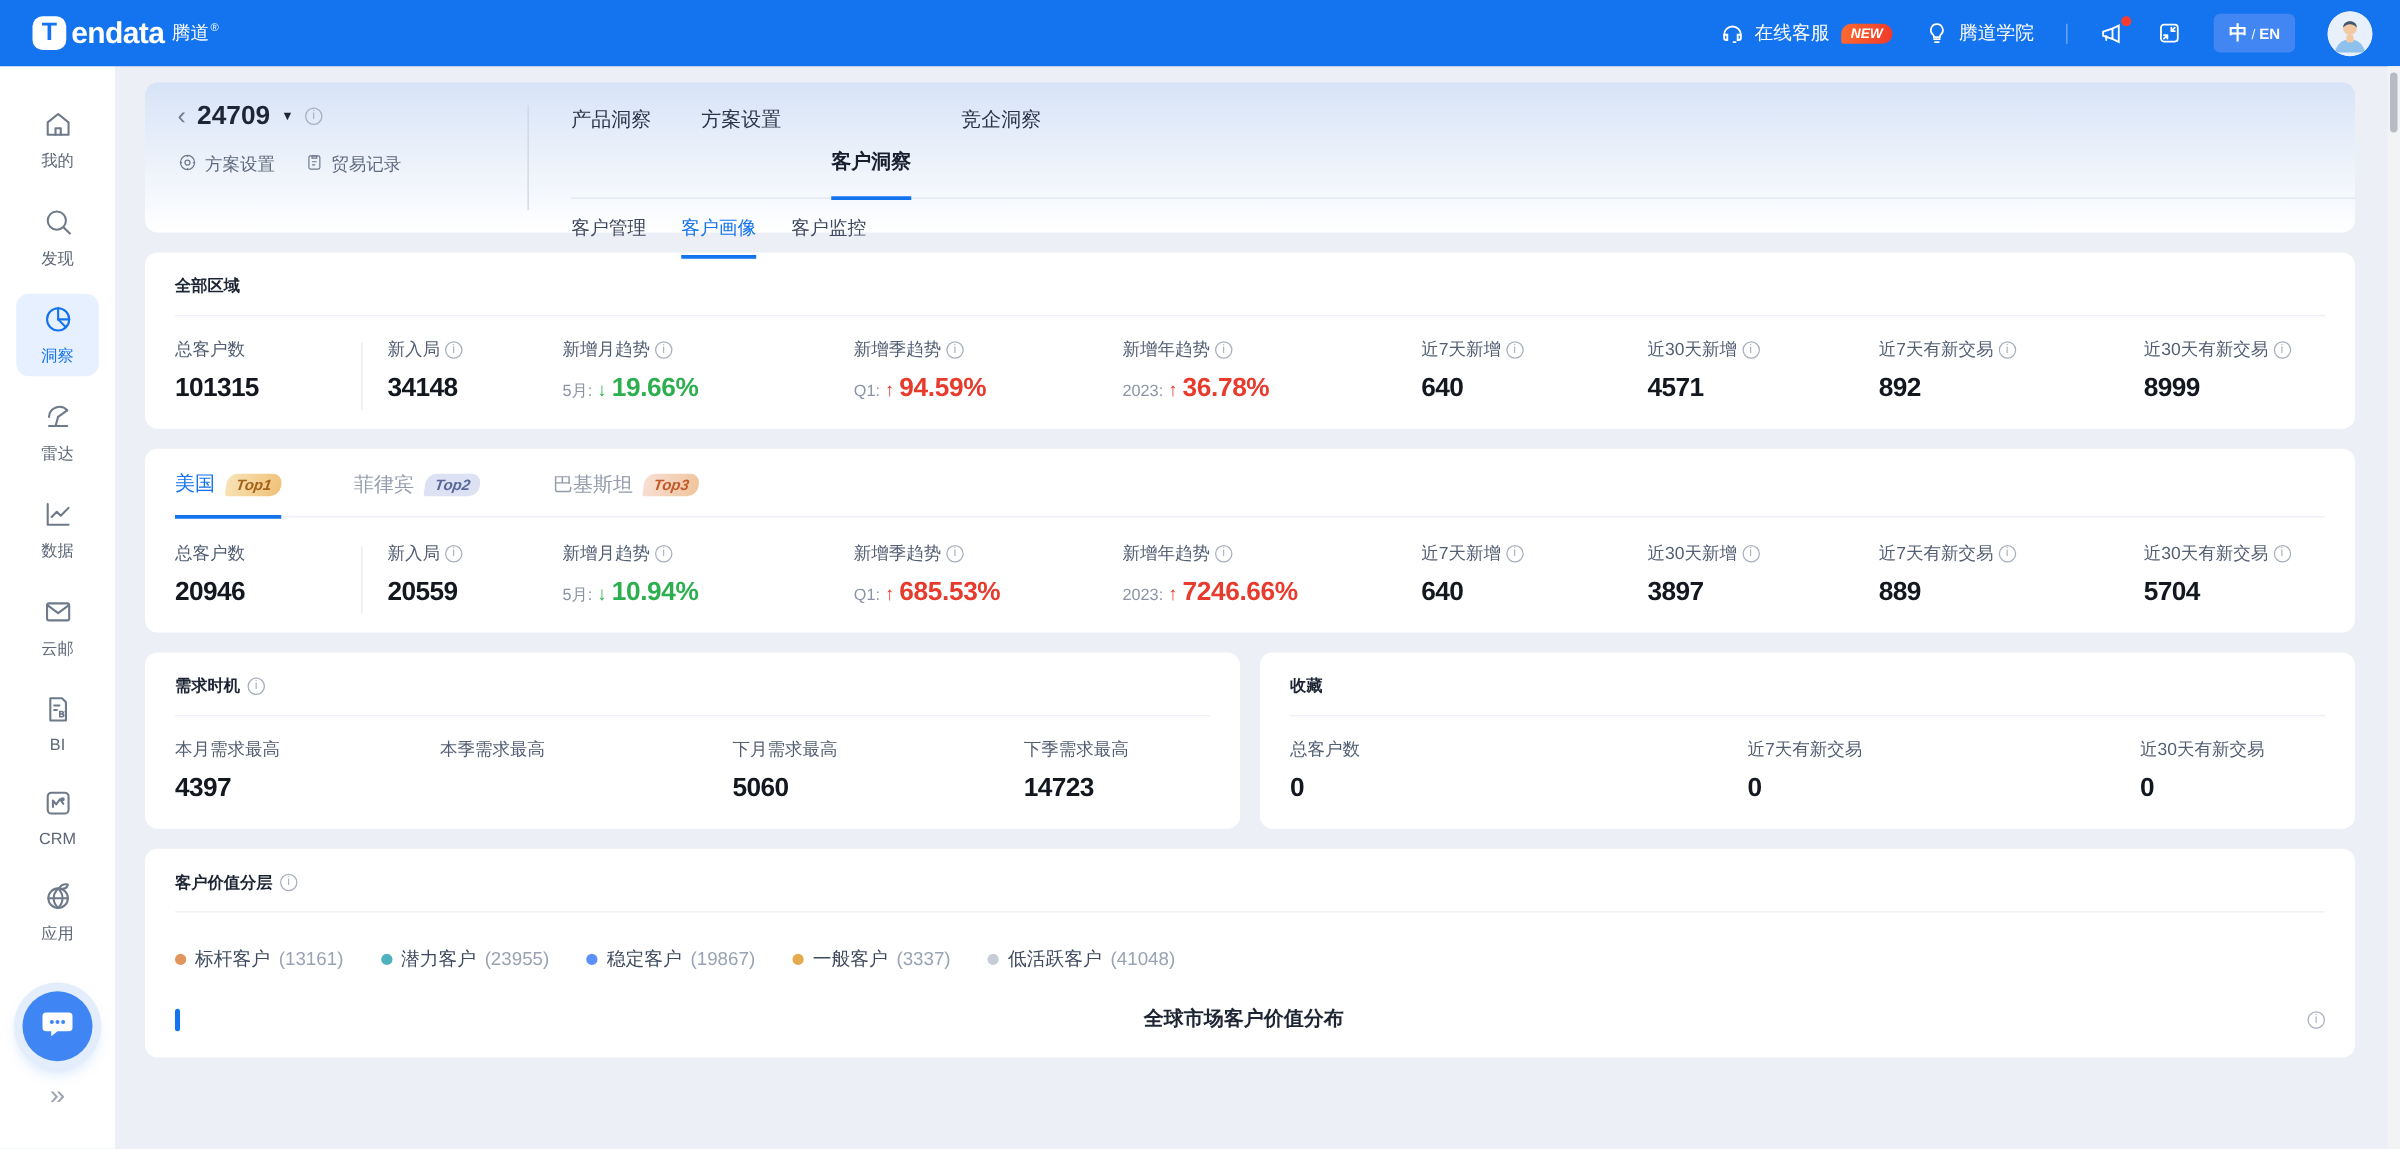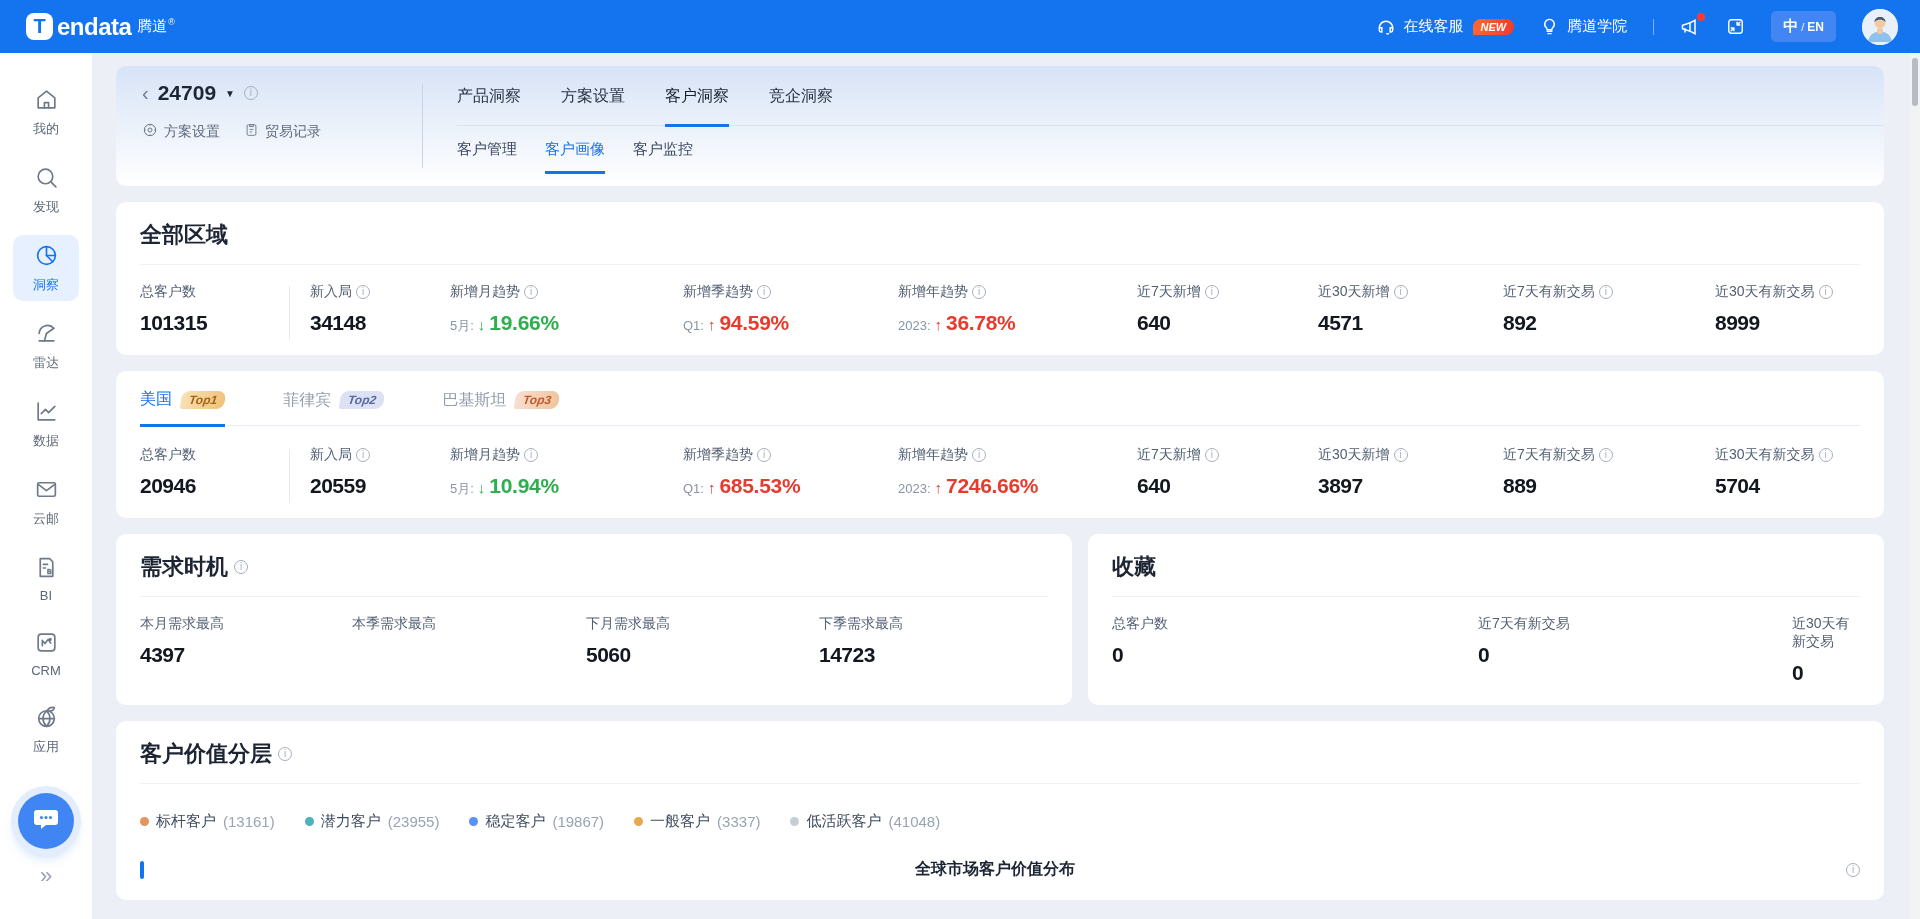--- a/index.html
+++ b/index.html
@@ -51,28 +51,28 @@
   .back-chevron { color:#6E7990; font-size:20px; cursor:pointer; line-height:1; }
   .scheme-id { font-size:21px; font-weight:700; color:#1E2636; cursor:pointer; }
   .caret { font-size:10px; color:#1E2636; cursor:pointer; }
   .scheme-row2 { margin-top:17px; display:flex; gap:24px; color:#5E6A7E; font-size:14px; }
   .scheme-link { display:flex; align-items:center; gap:6px; cursor:pointer; }
   .scheme-link svg { stroke:#6E7989; fill:none; stroke-width:1.5; }
   .v-divider { width:1px; background:#CBD4E4; margin:18px 0; }
   .tabs-block { flex:1; display:flex; flex-direction:column; padding-left:34px; }
   .main-tabs { display:flex; gap:40px; padding-top:20px; border-bottom:1px solid #DEE4EF; }
   .main-tab { font-size:16px; color:#2A3447; padding-bottom:17px; cursor:pointer; }
-  .main-tab.active { font-weight:400; color:#18202F; border-bottom:3px solid #1473EE; margin-bottom:-2px; }
+  .main-tab.active { font-weight:700; color:#18202F; border-bottom:3px solid #1473EE; margin-bottom:-2px;margin-top:33px; }
   .sub-tabs { display:flex; gap:28px; padding-top:14px; }
   .sub-tab { font-size:15px; color:#3D4860; padding-bottom:12px; cursor:pointer; }
   .sub-tab.active { color:#1473EE; border-bottom:3px solid #1473EE; }
   
   .card { background:#fff; border-radius:10px; margin-top:16px; padding:18px 24px 20px; }
   .card-title-row { display:flex; align-items:center; gap:6px; }
-  .card-title { font-size:22px; font-weight:700; color:#1D2534; }
+  .card-title { font-size:13px; font-weight:700; color:#1D2534; }
   .card-divider { margin-top:14px; border-bottom:1px solid #EDF0F5; }
   .stats-row { display:flex; margin-top:18px; }
   .stat-col { display:flex; flex-direction:column; gap:10px; }
   .sc1 { width:150px; position:relative; }
   .sc1::after { content:""; position:absolute; right:0; top:3px; height:54px; width:1px; background:#E6EAF1; }
   .sc2 { width:160px; padding-left:20px; }
   .sc3 { width:233px; } .sc4 { width:215px; } .sc5 { width:239px; }
   .sc6 { width:181px; } .sc7 { width:185px; } .sc8 { width:212px; } .sc9 { flex:1; }
   .stat-label { font-size:14px; color:#525E72; display:flex; align-items:center; gap:4px; }
   .stat-value { font-size:21px; font-weight:700; color:#13171F; letter-spacing:-0.5px; }
@@ -90,21 +90,21 @@
   .country-tab { display:flex; align-items:center; gap:9px; padding-bottom:14px; font-size:16px; color:#939CAC; cursor:pointer; }
   .country-tab.active { color:#1473EE; border-bottom:3px solid #1473EE; margin-bottom:-2px; }
   .top-badge { font-size:12px; font-style:italic; font-weight:700; padding:2px 8px;
     border-radius:8px 8px 8px 2px; transform:skewX(-8deg); }
   .badge-top1 { background:linear-gradient(100deg,#F8E3B6,#EFC177); color:#A5621B; }
   .badge-top2 { background:#DCE2F4; color:#5A689A; }
   .badge-top3 { background:linear-gradient(100deg,#F8DFD5,#EFC49C); color:#C25B2B; }
   .country-card .stats-row { margin-top:20px; }
   
   .row-cards { display:flex; gap:16px; }
-  .card-demand { width:956px; }
+  .card-demand { width:876px; }
   .card-fav { flex:1; }
   .dc1 { width:212px; } .dc2 { width:234px; } .dc3 { width:233px; } .dc4 { flex:1; }
   .fc1 { width:366px; } .fc2 { width:314px; } .fc3 { flex:1; }
   
   .legend-row { display:flex; gap:30px; margin-top:28px; align-items:center; }
   .legend-item { display:flex; align-items:center; gap:7px; font-size:15px; color:#3E4A5E; cursor:pointer; }
   .legend-dot { width:9px; height:9px; border-radius:50%; background:#ccc; }
   .legend-count { color:#9AA3B3; }
   .sub-section { display:flex; align-items:center; gap:9px; margin-top:28px;justify-content:space-between; }
   .blue-bar { width:4px; height:18px; background:#1473EE; border-radius:2px; }

